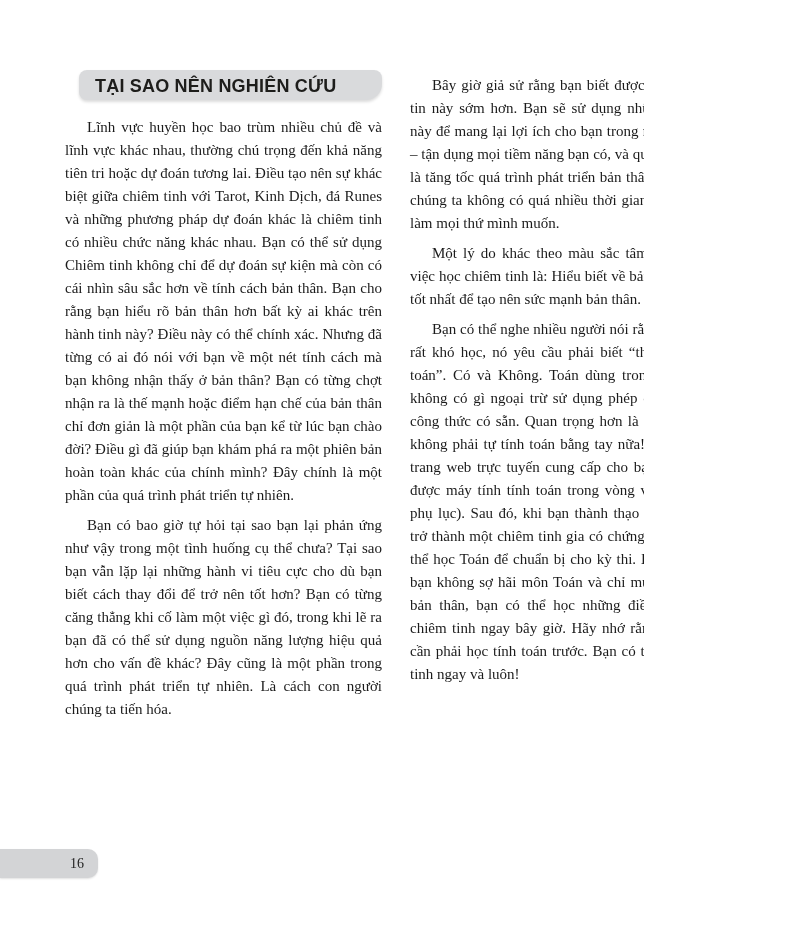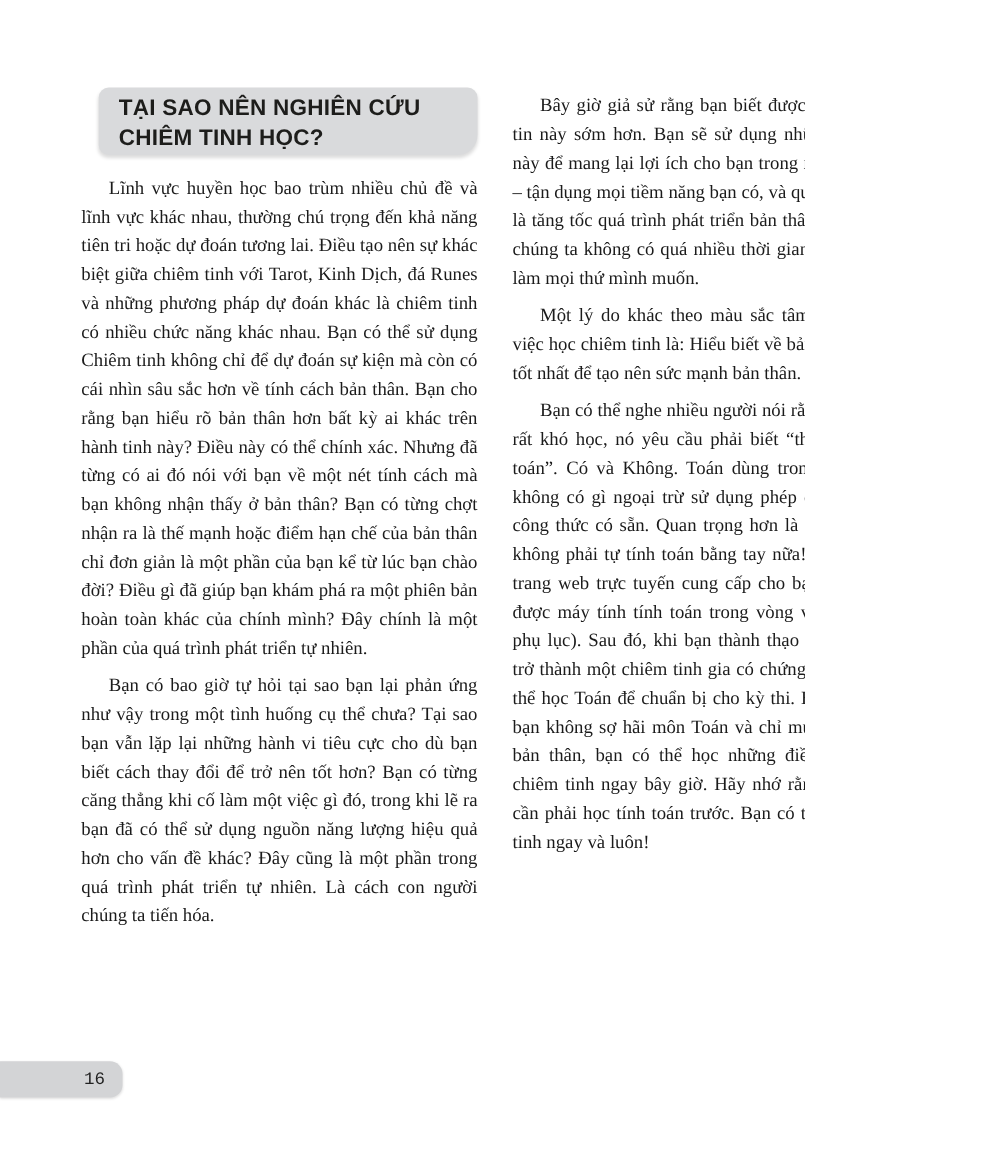--- a/index.html
+++ b/index.html
@@ -55,36 +55,35 @@
     position:absolute;
     left:0;top:849px;
     width:98px;height:29px;
     background:var(--page-number-bar-bg);
     border-radius:0 10px 10px 0;
     box-shadow:0 1px 2px rgba(0,0,0,0.12);
     display:flex;
     align-items:center;
     justify-content:flex-end;
     padding-right:14px;
-    font-family:Liberation Mono, monospace;
+    font-family:Liberation Serif, serif;
     font-size:14px;
     color:var(--page-number-text);
   }
 </style>
 </head>
 <body>
 
 <div class="page">
 
   <div class="columns">
 
     <div class="col col-left body-text">
       <div class="heading-box">
         <span>TẠI SAO NÊN NGHIÊN CỨU</span>
-        <span>CHIÊM TINH HỌC?</span>
       </div>
       <p>Lĩnh vực huyền học bao trùm nhiều chủ đề và lĩnh vực khác nhau, thường chú trọng đến khả năng tiên tri hoặc dự đoán tương lai. Điều tạo nên sự khác biệt giữa chiêm tinh với Tarot, Kinh Dịch, đá Runes và những phương pháp dự đoán khác là chiêm tinh có nhiều chức năng khác nhau. Bạn có thể sử dụng Chiêm tinh không chỉ để dự đoán sự kiện mà còn có cái nhìn sâu sắc hơn về tính cách bản thân. Bạn cho rằng bạn hiểu rõ bản thân hơn bất kỳ ai khác trên hành tinh này? Điều này có thể chính xác. Nhưng đã từng có ai đó nói với bạn về một nét tính cách mà bạn không nhận thấy ở bản thân? Bạn có từng chợt nhận ra là thế mạnh hoặc điểm hạn chế của bản thân chỉ đơn giản là một phần của bạn kể từ lúc bạn chào đời? Điều gì đã giúp bạn khám phá ra một phiên bản hoàn toàn khác của chính mình? Đây chính là một phần của quá trình phát triển tự nhiên.</p>
       <p>Bạn có bao giờ tự hỏi tại sao bạn lại phản ứng như vậy trong một tình huống cụ thể chưa? Tại sao bạn vẫn lặp lại những hành vi tiêu cực cho dù bạn biết cách thay đổi để trở nên tốt hơn? Bạn có từng căng thẳng khi cố làm một việc gì đó, trong khi lẽ ra bạn đã có thể sử dụng nguồn năng lượng hiệu quả hơn cho vấn đề khác? Đây cũng là một phần trong quá trình phát triển tự nhiên. Là cách con người chúng ta tiến hóa.</p>
     </div>
 
     <div class="col col-right body-text">
       <p>Bây giờ giả sử rằng bạn biết được những thông tin này sớm hơn. Bạn sẽ sử dụng những thông tin này để mang lại lợi ích cho bạn trong nhiều năm tới – tận dụng mọi tiềm năng bạn có, và quan trọng nhất là tăng tốc quá trình phát triển bản thân. Dù sao thì, chúng ta không có quá nhiều thời gian trong đời để làm mọi thứ mình muốn.</p>
       <p>Một lý do khác theo màu sắc tâm linh ủng hộ việc học chiêm tinh là: Hiểu biết về bản thân là cách tốt nhất để tạo nên sức mạnh bản thân.</p>
       <p>Bạn có thể nghe nhiều người nói rằng chiêm tinh rất khó học, nó yêu cầu phải biết “thuật toán tính toán”. Có và Không. Toán dùng trong chiêm tinh không có gì ngoại trừ sử dụng phép cộng trừ theo công thức có sẵn. Quan trọng hơn là ngày nay bạn không phải tự tính toán bằng tay nữa! Có rất nhiều trang web trực tuyến cung cấp cho bạn biểu đồ đã được máy tính tính toán trong vòng vài giây (xem phụ lục). Sau đó, khi bạn thành thạo hơn và muốn trở thành một chiêm tinh gia có chứng nhận, bạn có thể học Toán để chuẩn bị cho kỳ thi. Hoặc nếu như bạn không sợ hãi môn Toán và chỉ muốn thử thách bản thân, bạn có thể học những điều cơ bản về chiêm tinh ngay bây giờ. Hãy nhớ rằng bạn không cần phải học tính toán trước. Bạn có thể học chiêm tinh ngay và luôn!</p>
     </div>

